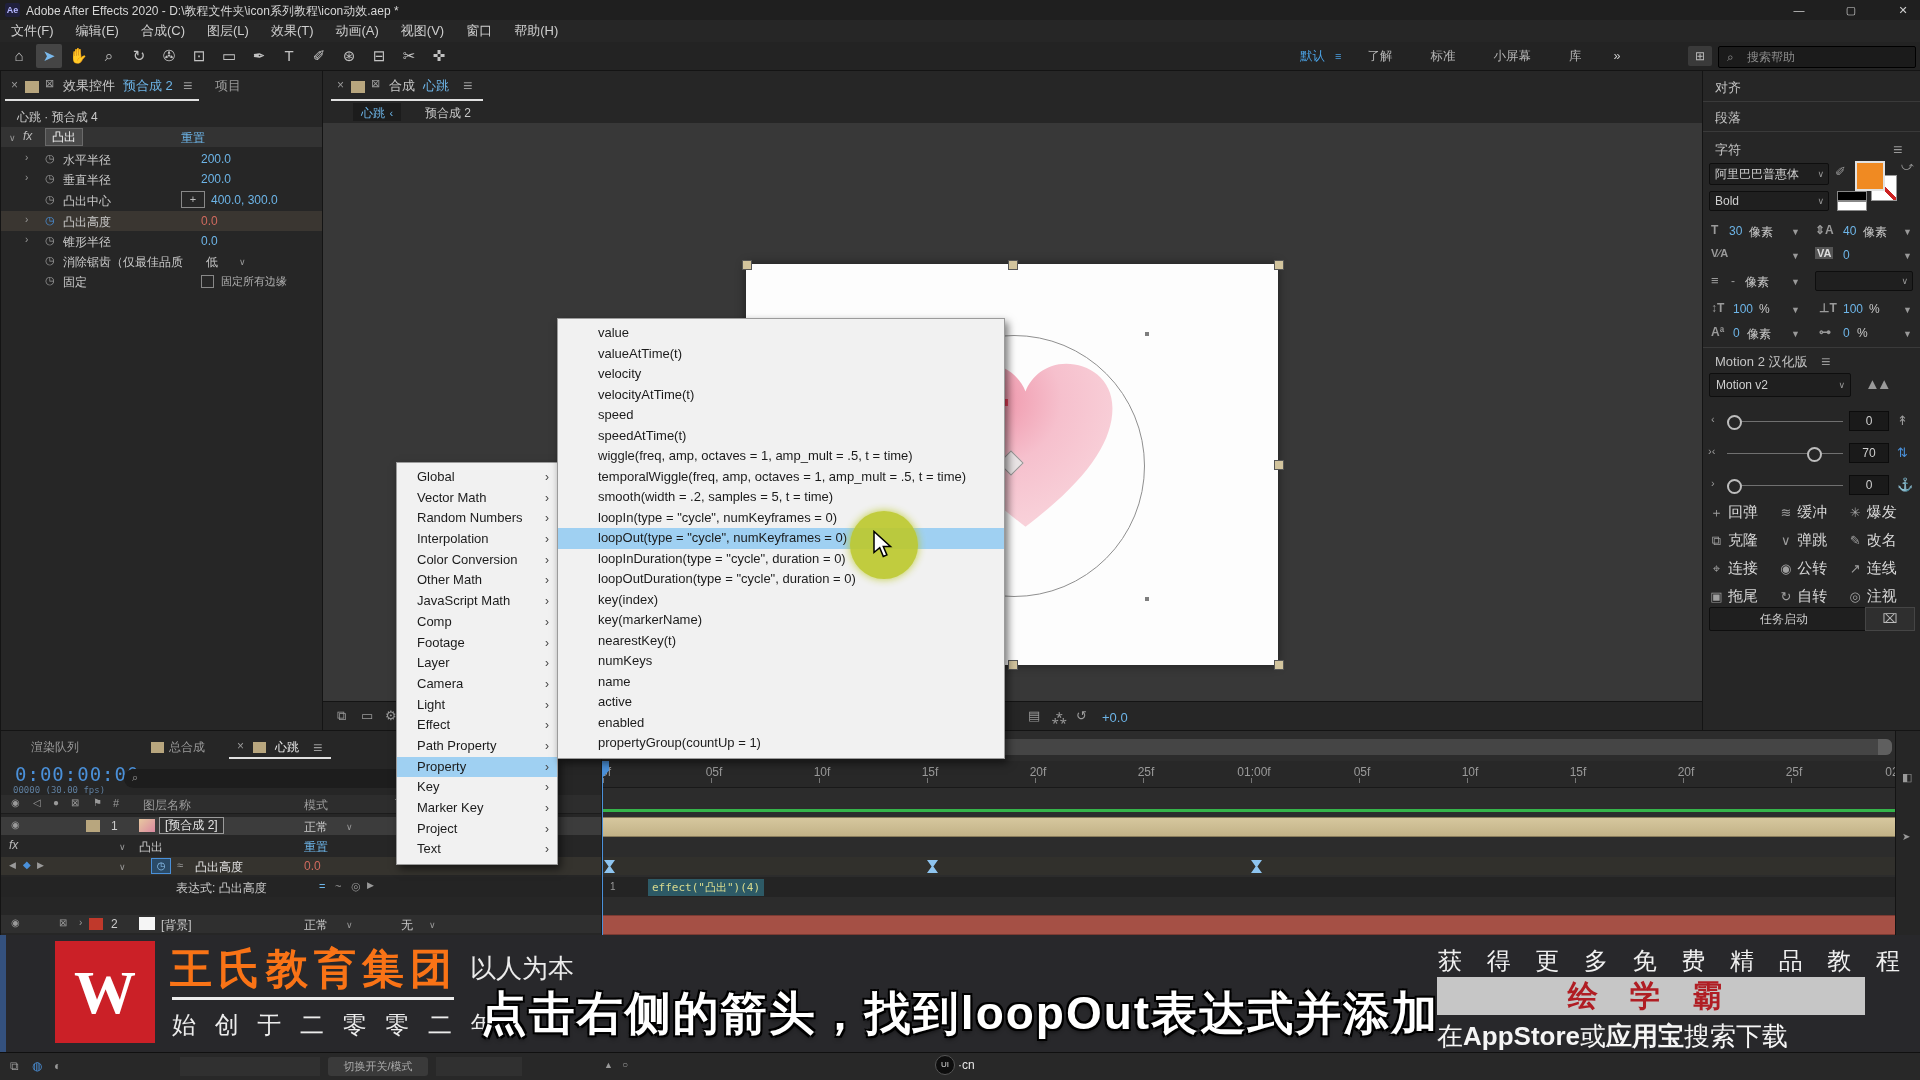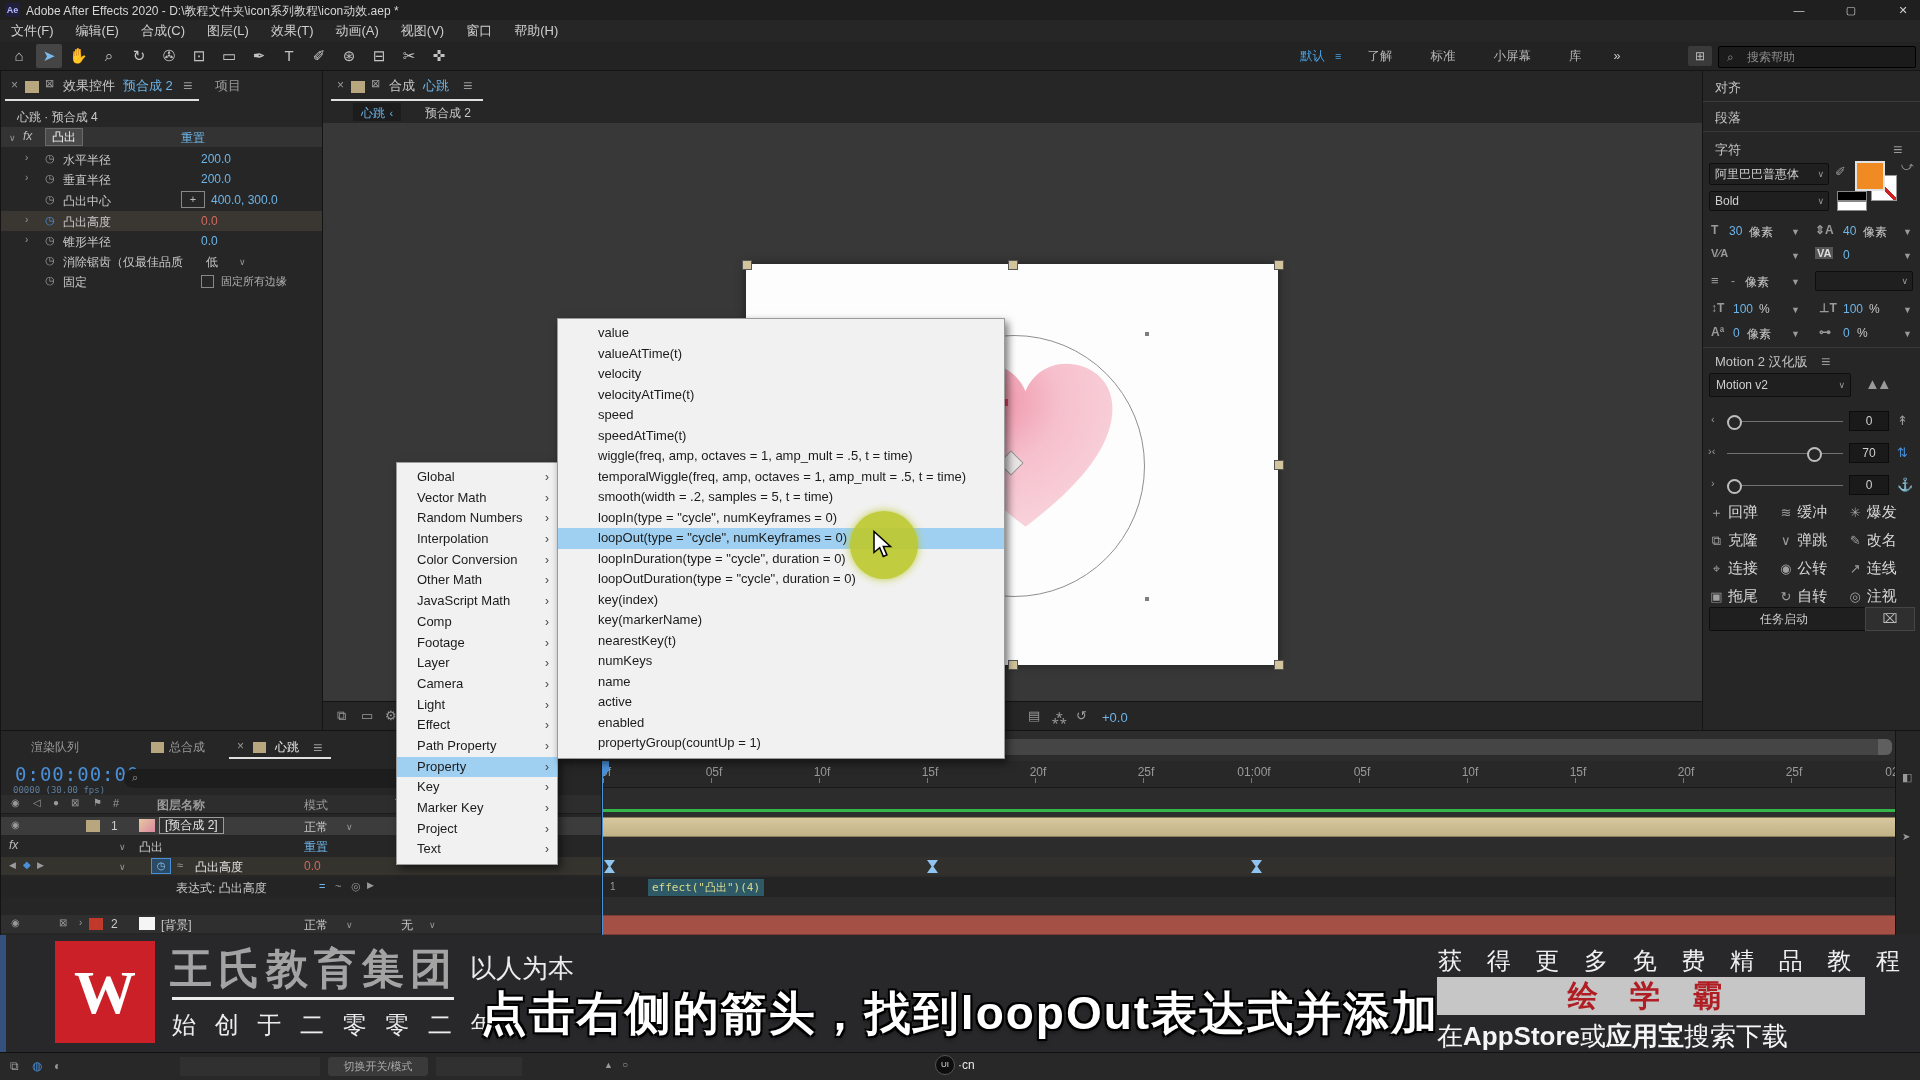--- a/index.html
+++ b/index.html
@@ -441,21 +441,21 @@
       <span class="abs dim" style="left:8px;top:2px;font-size:11px;">⌕</span>
     </div>
 
     <div class="abs" style="left:0;top:64px;width:600px;height:18px;background:#2d2d2d;border-bottom:1px solid #1c1c1c;">
       <span class="abs dim" style="left:10px;top:2px;font-size:10px;">◉</span>
       <span class="abs dim" style="left:32px;top:2px;font-size:10px;">◁</span>
       <span class="abs dim" style="left:52px;top:2px;font-size:10px;">●</span>
       <span class="abs dim" style="left:70px;top:2px;font-size:10px;">⊠</span>
       <span class="abs dim" style="left:92px;top:2px;font-size:10px;">⚑</span>
       <span class="abs dim" style="left:112px;top:2px;font-size:11px;">#</span>
-      <span class="abs dim" style="left:156px;top:2px;font-size:12px;font-weight:bold;">图层名称</span>
+      <span class="abs dim" style="left:142px;top:2px;font-size:12px;">图层名称</span>
       <span class="abs dim" style="left:303px;top:2px;font-size:12px;">模式</span>
       <span class="abs dim" style="left:394px;top:2px;font-size:12px;">T</span>
     </div>
 
     <div class="tl-row" style="top:86px;background:#3c3c3c;">
       <span class="abs dim" style="left:10px;top:2px;font-size:10px;">◉</span>
       <span class="abs" style="left:85px;top:3px;width:14px;height:12px;background:#b8a67e;"></span>
       <span class="abs" style="left:110px;top:2px;font-size:12px;color:#ccc;">1</span>
       <span class="abs" style="left:138px;top:2px;width:16px;height:13px;background:linear-gradient(135deg,#e8c9a0,#d988a0);"></span>
       <span class="abs" style="left:158px;top:0px;border:1px solid #9a9a9a;background:#2f2f2f;padding:0 5px;height:15px;line-height:15px;font-size:12px;color:#e6e6e6;">[预合成 2]</span>
@@ -596,21 +596,21 @@
       <span class="abs dim" style="left:6px;top:40px;font-size:11px;">◧</span>
       <span class="abs dim" style="left:6px;top:100px;font-size:10px;">➤</span>
     </div>
   </div>
 
   <div class="abs banner">
     <div class="abs" style="left:0;top:0;width:6px;height:117px;background:#34517e;"></div>
     <div class="abs" style="left:55px;top:6px;width:100px;height:102px;background:#cb2027;text-align:center;">
       <span style="font-size:62px;font-weight:bold;color:#fff;line-height:102px;font-family:'Liberation Serif',serif;">W</span>
     </div>
-    <span class="abs" style="left:170px;top:6px;font-size:42px;font-weight:bold;color:#a3a3a3;letter-spacing:6px;">王氏教育集团</span>
+    <span class="abs" style="left:170px;top:6px;font-size:42px;font-weight:bold;color:#f97316;letter-spacing:6px;">王氏教育集团</span>
     <span class="abs" style="left:470px;top:16px;font-size:26px;color:#ececec;">以人为本</span>
     <div class="abs" style="left:172px;top:62px;width:282px;height:3px;background:#ececec;"></div>
     <span class="abs" style="left:172px;top:74px;font-size:24px;color:#ececec;letter-spacing:6px;">始 创 于 二 零 零 二 年</span>
 
     <div class="abs subtitle" style="left:460px;top:40px;width:1000px;text-align:center;margin-top:8px;">点击右侧的箭头，找到loopOut表达式并添加</div>
 
     <span class="abs" style="left:1438px;top:10px;font-size:24px;color:#f0f0f0;letter-spacing:9px;">获 得 更 多 免 费 精 品 教 程</span>
     <div class="abs" style="left:1437px;top:42px;width:428px;height:38px;background:#c6c6c6;text-align:center;line-height:38px;">
       <span style="font-size:30px;font-weight:bold;color:#b01d23;letter-spacing:12px;">绘 学 霸</span>
     </div>

